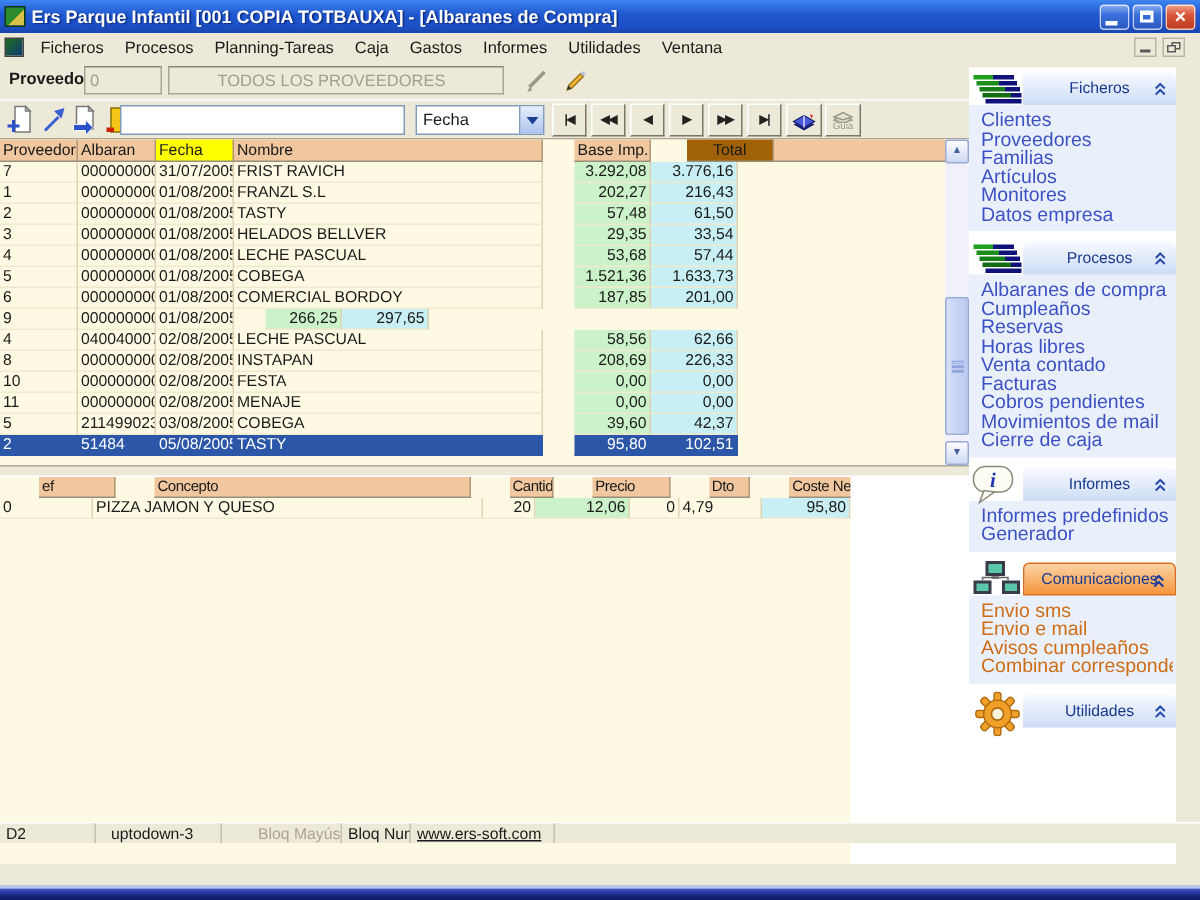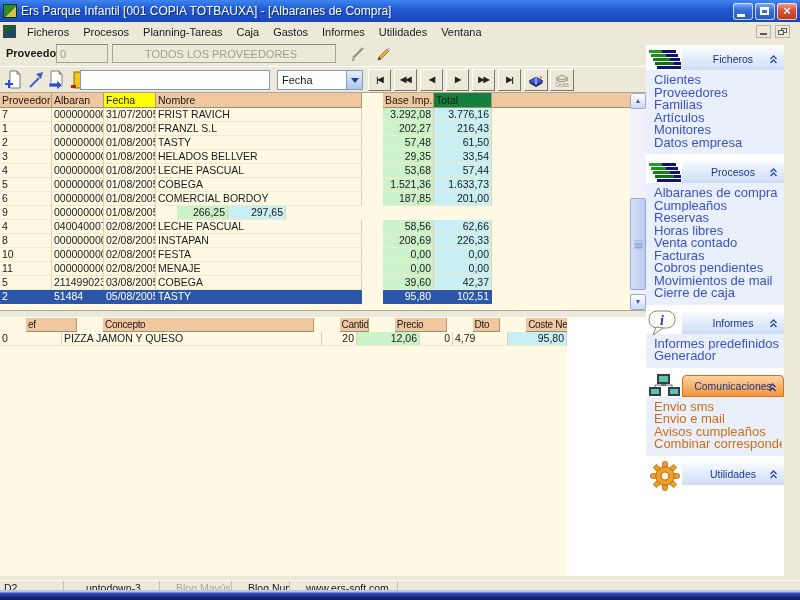--- a/index.html
+++ b/index.html
@@ -4,21 +4,21 @@
 <style>
   * { margin:0; padding:0; box-sizing:border-box; }
   html,body { width:800px; height:600px; overflow:hidden; }
   body { position:relative; font-family:"Liberation Sans",sans-serif; background:#ece9d8; font-size:11px; color:#1a1a1a; }
 
   
   #titlebar { position:absolute; left:0; top:0; width:800px; height:22px;
     background:linear-gradient(to bottom,#3d85f0 0%,#2057cf 45%,#1c4fc4 80%,#1945ad 100%);
     display:flex; align-items:center; padding:0 3px; }
   #app-icon { width:14px; height:14px; background:linear-gradient(135deg,#2e8b2e 55%,#d8c24a 55%); border:1px solid #0d3a0d; margin-right:4px; flex:none; }
-  #window-title { color:#fff; font-weight:normal; font-size:12px; text-shadow:1px 1px 1px #0a2a7a; white-space:nowrap; overflow:hidden; flex:1; }
+  #window-title { color:#fff; font-weight:bold; font-size:12px; text-shadow:1px 1px 1px #0a2a7a; white-space:nowrap; overflow:hidden; flex:1; }
   .tb-btn { width:20px; height:17px; border-radius:3px; margin-left:2px; flex:none; position:relative;
     box-shadow:inset 0 0 0 1px rgba(255,255,255,.7); color:#fff; font-weight:bold; text-align:center; line-height:16px; font-size:13px; }
   .tb-blue { background:linear-gradient(#8db2f0,#3a70dd 40%,#2a58bc); }
   .tb-red  { background:linear-gradient(#f0a890,#d9563a 40%,#b93a1e); }
   #min-glyph { position:absolute; left:4px; bottom:3px; width:8px; height:3px; background:#fff; }
   #max-glyph { position:absolute; left:5px; top:4px; width:9px; height:8px; border:2px solid #fff; border-top-width:3px; }
 
   
   #menubar { position:absolute; left:0; top:22px; width:800px; height:19px; background:#ece9d8;
     display:flex; align-items:center; padding-left:2px; }
@@ -108,24 +108,24 @@
   .side-header { margin-left:36px; height:22px; border-radius:4px 4px 0 0;
     background:linear-gradient(#f7faff,#cddcf5); display:flex; align-items:center; position:relative; }
   .side-header .hdr-label { margin:0 auto; color:#17398e; font-size:10.5px; }
   .side-header .chev { position:absolute; right:6px; top:7px; }
   .side-header.orange { background:linear-gradient(#fcd3a4,#f5953c); border:1px solid #d96e1f; }
   .side-items { background:#e9effb; padding:4px 2px 5px 8px; }
   .side-item { font-size:13px; line-height:12.5px; color:#3c52c4; white-space:nowrap; overflow:hidden; }
   .side-items.orange .side-item { color:#cf6d16; }
 
   
-  #statusbar { position:absolute; left:0; top:580px; width:800px; height:14px; background:#ece9d8;
-    border-top:1px solid #fff; display:flex; font-size:10.5px; line-height:12px;gap:12px; }
+  #statusbar { position:absolute; left:0; top:548px; width:800px; height:14px; background:#ece9d8;
+    border-top:1px solid #fff; display:flex; font-size:10.5px; line-height:12px; }
   .sb-panel { border-right:1px solid #c5c2b0; padding:1px 4px; white-space:nowrap; overflow:hidden; }
-  #sp1 { width:64px; } #sp2 { width:84px; padding-left:10px; } #sp3 { width:60px; color:#aaa692; }
+  #sp1 { width:64px; } #sp2 { width:84px; padding-left:10px; } #sp3 { width:60px; color:#aaa692;margin-left:20px; }
   #sp4 { width:46px; } #sp5 { width:96px; text-decoration:underline; }
   #bottomstrip { position:absolute; left:0; top:590px; width:800px; height:10px;
     background:linear-gradient(#b6c5ec 0 2px,#3a50c2 3px,#16247e 70%,#101c66 100%); }
 
   svg { display:block; }
 </style>
 </head>
 <body>
 
 <div id="titlebar">
@@ -240,21 +240,21 @@
   </span>
 </div>
 
 <div id="mainpane">
   <div class="hrow">
     <span class="hcell mc0">Proveedor</span>
     <span class="hcell mc1">Albaran</span>
     <span class="hcell mc2 hc-sorted">Fecha</span>
     <span class="hcell mc3">Nombre</span>
     <span class="hcell mc4" style="text-align:left;background:#f0c79e;">Base Imp.</span>
-    <span class="hcell mc5" style="text-align:left;background:#15803d;">Total</span>
+    <span class="hcell mc5" style="text-align:center;background:#a16207;margin-left:24px;">Total</span>
     <span class="mth-filler"></span>
   </div>
   <div id="main-rows">
 
       <div class="trow">
         <span class="tcell mc0">7</span>
         <span class="tcell mc1">0000000000</span>
         <span class="tcell mc2">31/07/2005</span>
         <span class="tcell mc3">FRIST RAVICH</span>
         <span class="tcell mc4">3.292,08</span>

